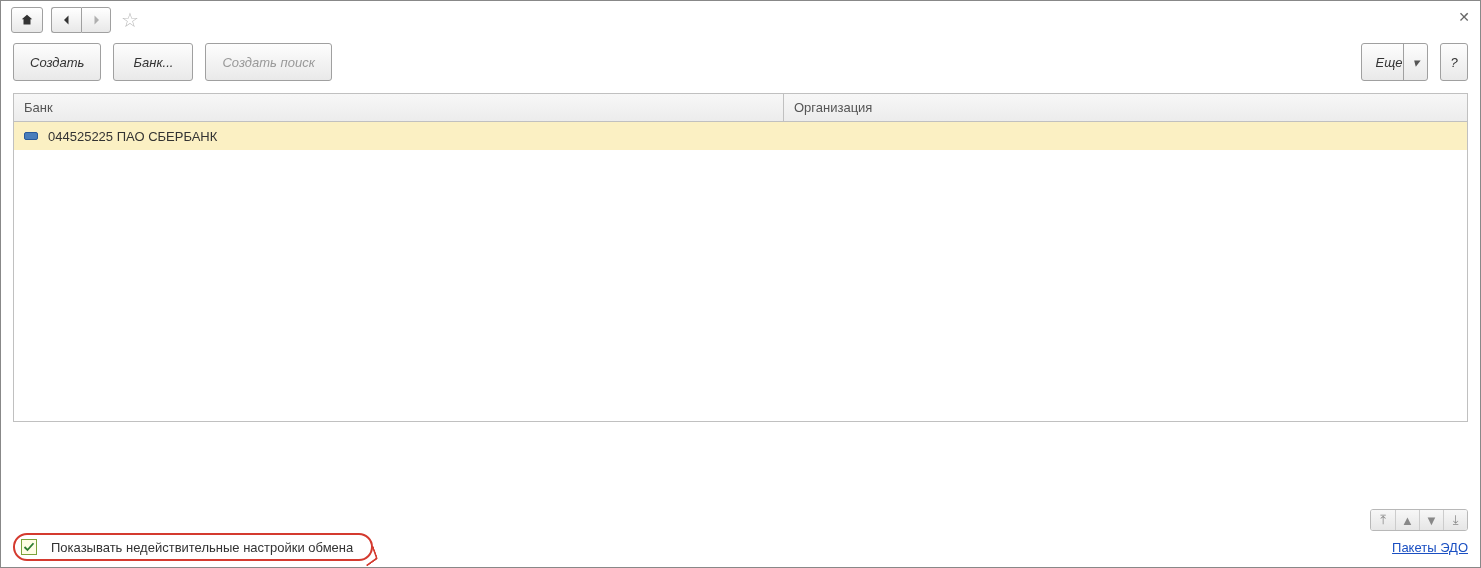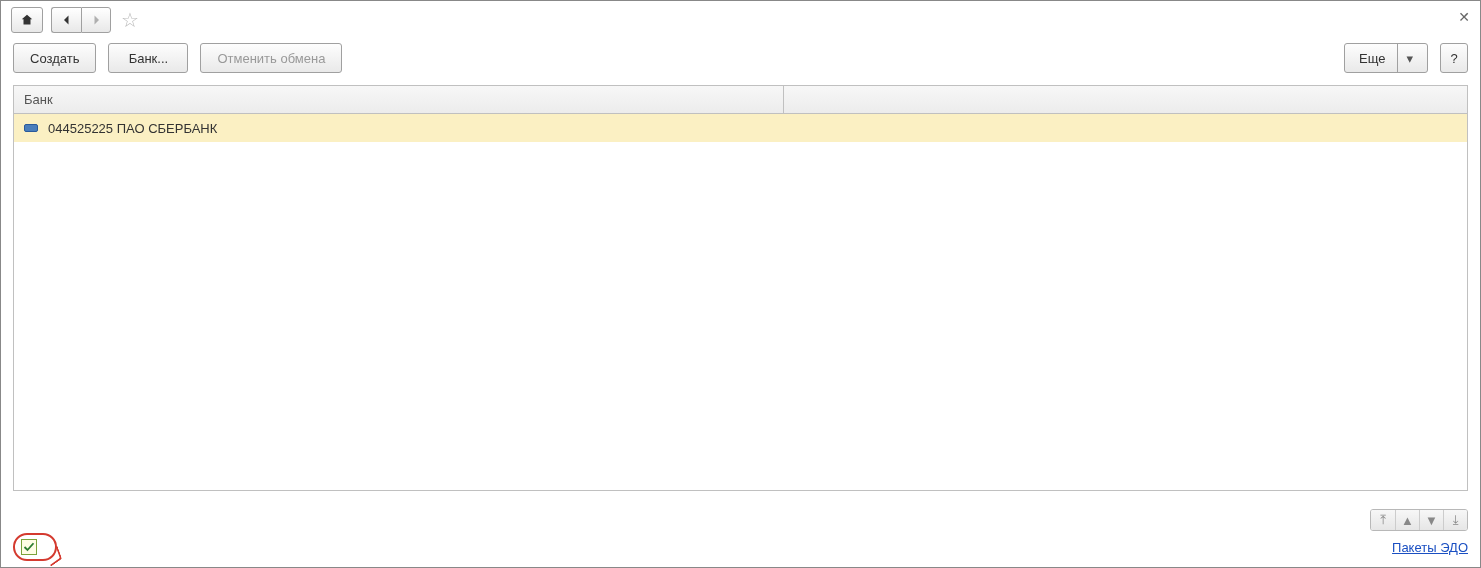--- a/index.html
+++ b/index.html
@@ -20,31 +20,31 @@
   .nav-group .nav-btn:last-child  { border-top-left-radius: 0;  border-bottom-left-radius: 0; width: 30px;}
   .nav-btn svg { display: block; }
   .star { color: #bbb; font-size: 20px; margin-left: 2px; cursor: pointer; }
   .title { font-size: 20px; color: #333; margin-left: 4px; }
   .close-x { position: absolute; right: 10px; top: 8px; color: #666; font-size: 14px; cursor: pointer; }
 
   .toolbar {
     display: flex; align-items: center; padding: 0 12px 12px 12px; gap: 12px;
   }
   .btn {
-    height: 30px; border: 1px solid #a0a0a0; background: linear-gradient(#fdfdfd,#e9e9e9);
+    height: 38px; border: 1px solid #a0a0a0; background: linear-gradient(#fdfdfd,#e9e9e9);
     border-radius: 3px; padding: 0 16px; font-size: 13px; color: #333; cursor: pointer;
-    display: inline-flex; align-items: center; justify-content: center; min-width: 80px;
+    display: inline-flex; align-items: center; justify-content: center; min-width: 80px; font-style: italic;
   }
   .btn.disabled { color: #999; cursor: default; }
   .toolbar-spacer { flex: 1; }
-  .btn-more { min-width: 60px; padding: 0 14px 0 14px; gap: 12px; }
+  .btn-more { min-width: 60px; padding: 0 8px 0 14px; gap: 1px; }
   .btn-more .caret { border-left: 1px solid #a0a0a0; height: 100%; display:flex; align-items:center; padding-left: 8px; color:#555;}
   .btn-help { min-width: 28px; width: 28px; padding: 0; }
 
-  .table-wrap { margin: 0 12px; border: 1px solid #c0c0c0; height: 406px; display:flex; flex-direction:column;justify-content:center; }
+  .table-wrap { margin: 0 12px; border: 1px solid #c0c0c0; height: 329px; display:flex; flex-direction:column;justify-content:center; }
   .thead { display: flex; background: linear-gradient(#f7f7f7,#ececec); border-bottom: 1px solid #c0c0c0; }
   .th { padding: 6px 10px; font-size: 13px; color: #555; }
   .th.col-bank { flex: 0 0 770px; border-right: 1px solid #c0c0c0; }
   .th.col-org  { flex: 1; }
   .tbody { flex: 1; overflow: auto; background:#fff; }
   .tr { display: flex; height: 28px; align-items: center; }
   .tr.selected { background: #fbf0c3; }
   .td { padding: 0 10px; font-size: 13px; display:flex; align-items:center; gap: 10px; }
   .td.col-bank { flex: 0 0 770px; }
   .td.col-org  { flex: 1; }
@@ -110,32 +110,33 @@
         </svg>
     </div>
   </div>
   <span class="star">☆</span>
   <span class="close-x">✕</span>
 </div>
 
 <div class="toolbar">
   <div class="btn">Создать</div>
   <div class="btn">Банк...</div>
-  <div class="btn disabled">Отменить обмена</div>
+  <div class="btn disabled">Создать поиск</div>
   <div class="toolbar-spacer"></div>
   <div class="btn btn-more">
     <span>Еще</span>
     <span class="caret">▾</span>
   </div>
   <div class="btn btn-help">?</div>
 </div>
 
 <div class="table-wrap">
   <div class="thead">
     <div class="th col-bank">Банк</div>
+    <div class="th col-org">Организация</div>
   </div>
   <div class="tbody">
     <div class="tr selected">
       <div class="td col-bank">
         <span class="row-icon"></span>
         <span>044525225 ПАО СБЕРБАНК</span>
       </div>
     </div>
   </div>
 </div>
@@ -155,16 +156,17 @@
     </div>
 </div>
 
 <div class="footer">
   <div class="check-wrap">
     <span class="chk">
       <svg width="12" height="12" viewBox="0 0 16 16">
           <path fill="none" stroke="#2e7d32" stroke-width="2.5" d="M2 8l4 4 8-9"></path>
         </svg>
     </span>
+    <span>Показывать недействительные настройки обмена</span>
   </div>
   <div class="footer-spacer"></div>
   <span class="link">Пакеты ЭДО</span>
 </div>
 
 </body></html>

